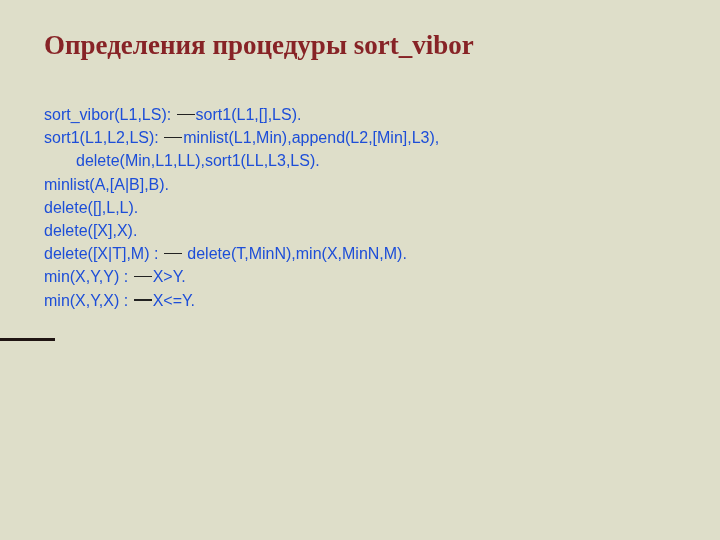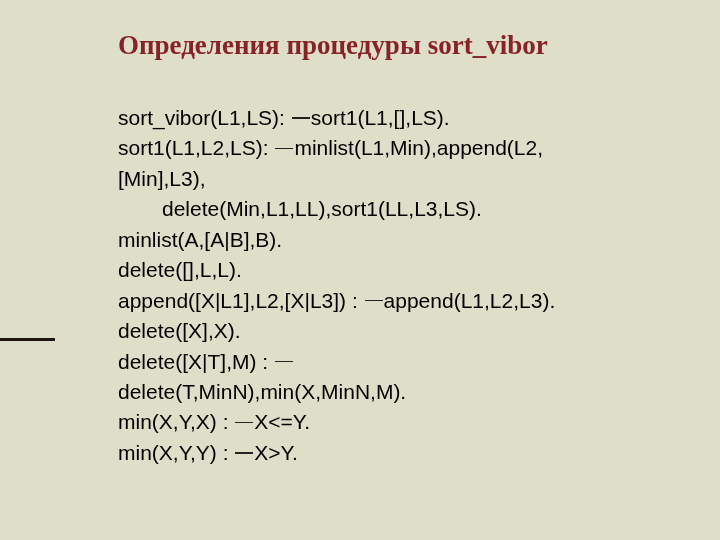--- a/index.html
+++ b/index.html
@@ -8,40 +8,40 @@
     width: 720px;
     height: 540px;
     background: #dedec9;
     font-family: Arial, Helvetica, sans-serif;
     overflow: hidden;
   }
   .slide {
     box-sizing: border-box;
     width: 624px;
     height: 540px;
-    padding: 30px 50px 30px 118px;
+    padding: 30px 50px 30px 44px;
     position: relative;
   }
   .title {
     color: #872326;
     font-size: 27px;
     font-weight: bold;
     margin: 0 0 42px 0;
     font-family: "Times New Roman", Times, serif;
   }
   .code-block {
-    color: #000000;
-    font-size: 21px;
+    color: #1d4ed8;
+    font-size: 16px;
     line-height: 1.45;
   }
   .code-line {
     white-space: pre-wrap;
   }
   .indent {
-    margin-left: 44px;
+    margin-left: 32px;
   }
   .accent-bar {
     position: absolute;
     left: 0;
     top: 338px;
     width: 55px;
     height: 3px;
     background: #1f1412;
   }
   .dash {
@@ -58,19 +58,18 @@
 
 <div class="slide">
   <div class="accent-bar"></div>
   <h1 class="title">Определения процедуры sort_vibor</h1>
   <div class="code-block" id="code-block">
       <div class="code-line"><span>sort_vibor(L1,LS): </span><span class="dash"></span><span>sort1(L1,[],LS).</span></div>
       <div class="code-line"><span>sort1(L1,L2,LS): </span><span class="dash"></span><span>minlist(L1,Min),append(L2,[Min],L3),</span></div>
       <div class="code-line indent"><span>delete(Min,L1,LL),sort1(LL,L3,LS).</span></div>
       <div class="code-line"><span>minlist(A,[A|B],B).</span></div>
       <div class="code-line"><span>delete([],L,L).</span></div>
-      <div class="code-line"><span>append([X|L1],L2,[X|L3]) : </span><span class="dash"></span><span>append(L1,L2,L3).</span></div>
       <div class="code-line"><span>delete([X],X).</span></div>
       <div class="code-line"><span>delete([X|T],M) : </span><span class="dash"></span><span> delete(T,MinN),min(X,MinN,M).</span></div>
+      <div class="code-line"><span>min(X,Y,Y) : </span><span class="dash"></span><span>X&gt;Y.</span></div>
       <div class="code-line"><span>min(X,Y,X) : </span><span class="dash"></span><span>X&lt;=Y.</span></div>
-      <div class="code-line"><span>min(X,Y,Y) : </span><span class="dash"></span><span>X&gt;Y.</span></div>
     </div>
 </div>
 
 </body></html>

